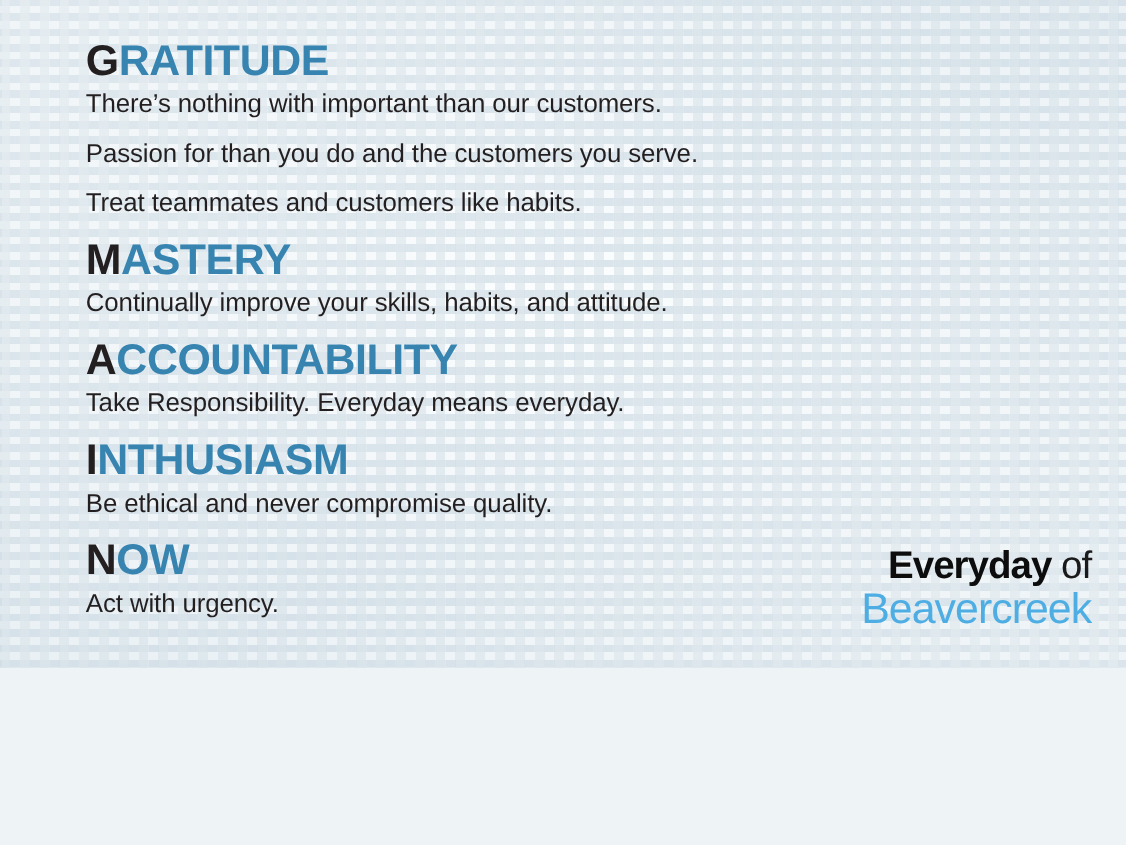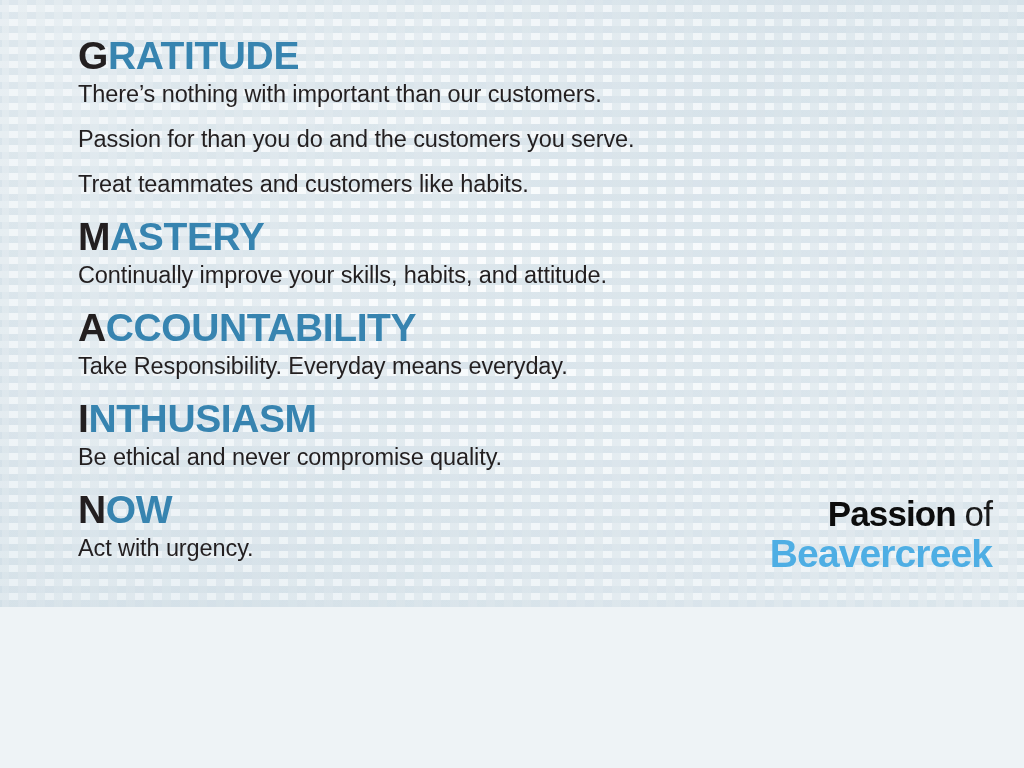--- a/index.html
+++ b/index.html
@@ -115,21 +115,21 @@
   }
 
   #logo-of {
     font-weight: 400;
     color: #1a1a1a;
   }
 
   #logo-line2 {
     font-size: 39px;
     line-height: 42px;
-    font-weight: 700;
+    font-weight: 400;
     color: #4eaee4;
     letter-spacing: -0.9px;
     white-space: nowrap;
   }
 </style>
 </head>
 <body>
 
 <div id="poster">
   <div id="texture"></div>
@@ -165,16 +165,16 @@
     </div>
 
     <div class="value-block">
       <h2 class="value-heading"><span class="initial">N</span><span class="rest">OW</span></h2>
       <p class="value-desc">Act with urgency.</p>
     </div>
 
   </div>
 
   <div id="logo">
-    <div id="logo-line1"><span id="logo-brand">Passion</span><span id="logo-of"> of</span></div>
+    <div id="logo-line1"><span id="logo-brand">Everyday</span><span id="logo-of"> of</span></div>
     <div id="logo-line2">Beavercreek</div>
   </div>
 </div>
 
 </body></html>

